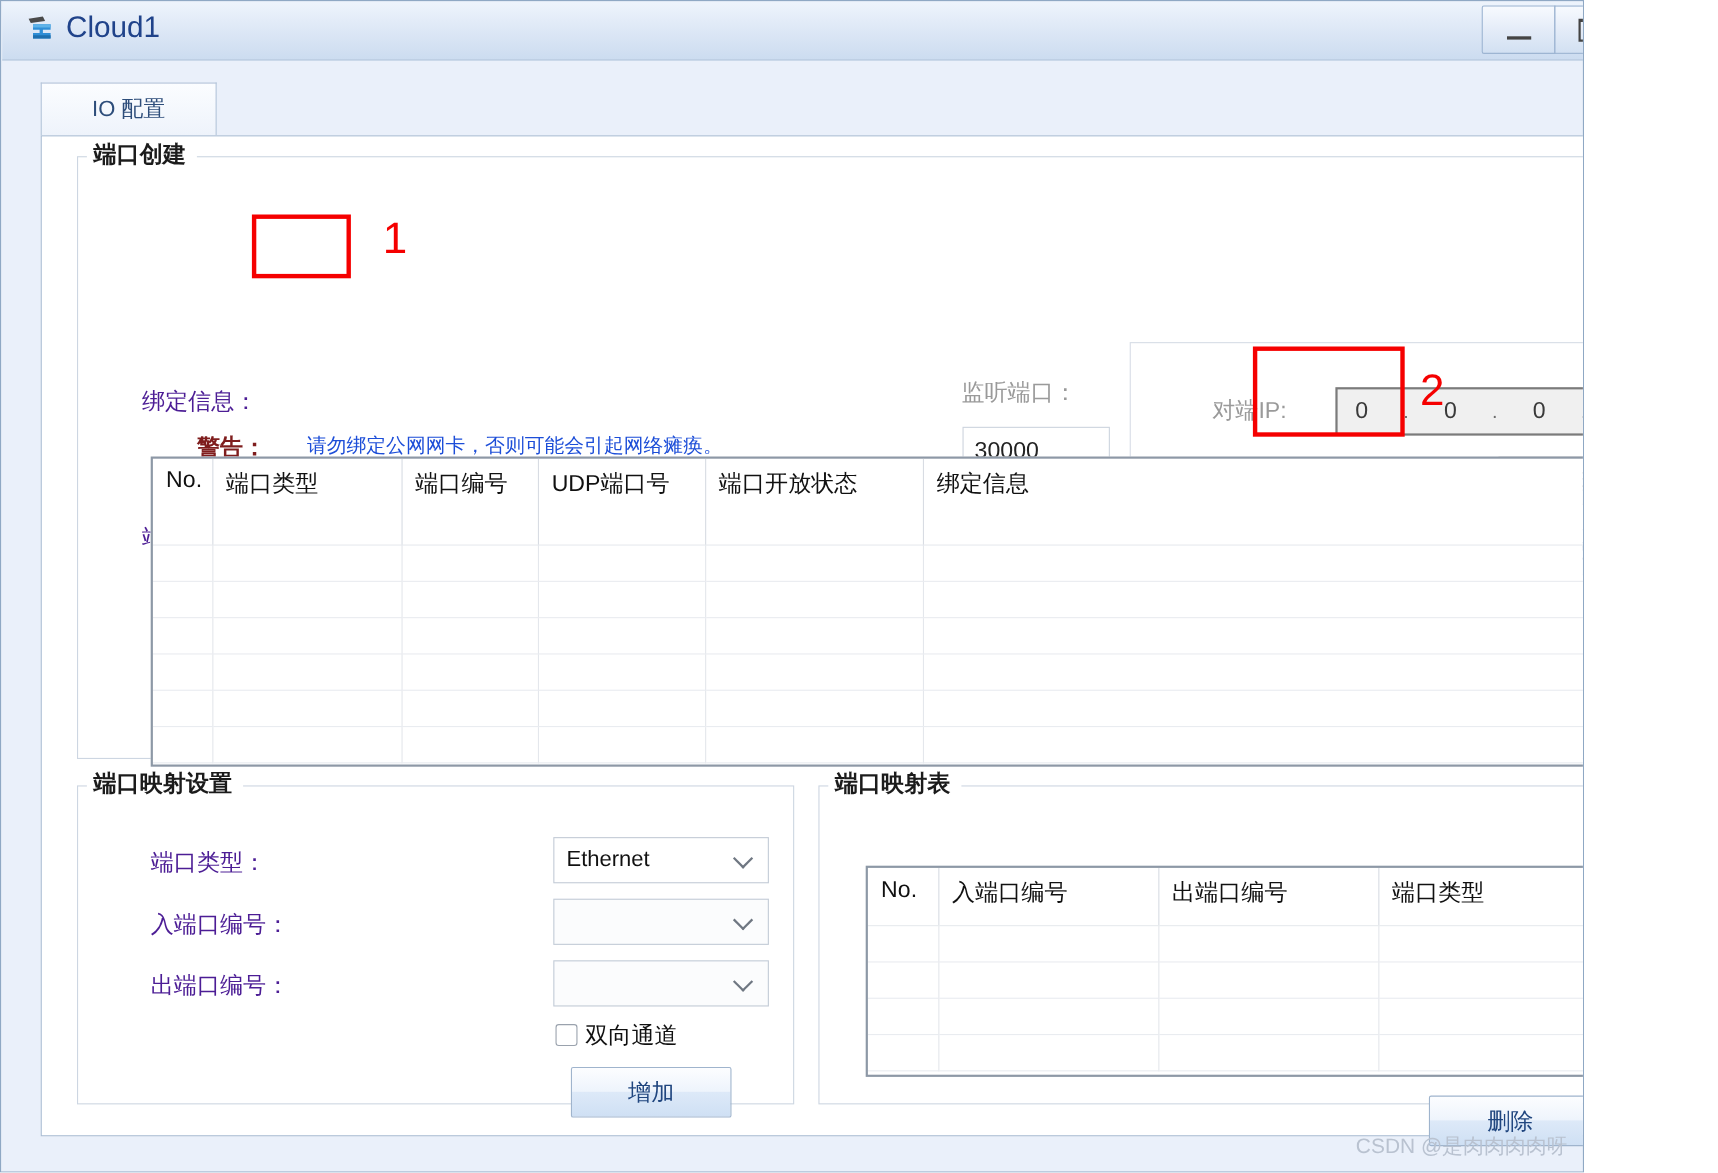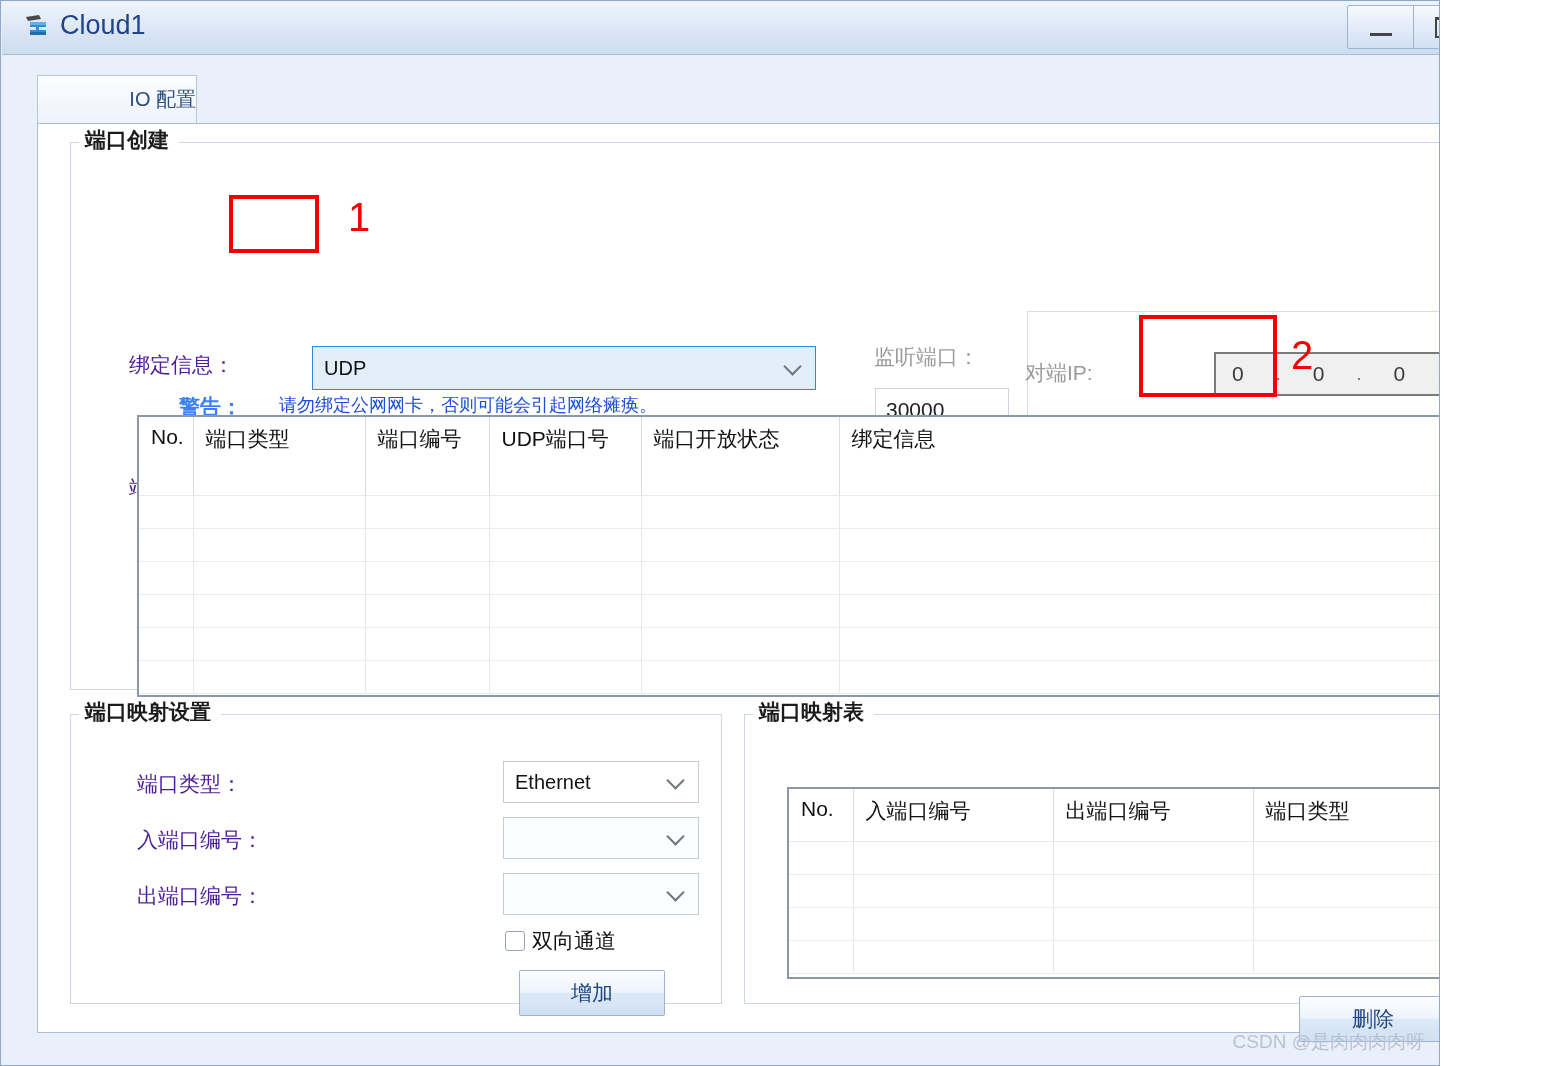--- a/index.html
+++ b/index.html
@@ -70,21 +70,21 @@
   #tabstrip {
     position: absolute;
     left: 36px; top: 74px;
     width: 1490px;
   }
   #tab-io {
     display: inline-block;
     box-sizing: border-box;
     width: 160px; height: 48px;
     line-height: 46px;
-    text-align: right;
+    text-align: center;
     background: linear-gradient(to bottom, #fbfdff 0%, #eef3fb 100%);
     border: 1px solid #b6c6da;
     border-bottom: none;
     font-size: 20px;
     color: #2d4d7a;
   }
   #tab-content {
     position: absolute;
     left: 36px; top: 122px;
     width: 1490px; height: 910px;
@@ -144,21 +144,21 @@
   .lbl-dim {
     position: absolute;
     font-size: 21px;
     color: #9a9a9a;
     white-space: nowrap;
   }
   .warn-label {
     position: absolute;
     font-size: 21px;
     font-weight: bold;
-    color: #3b82f6;
+    color: #7f1d1d;
     white-space: nowrap;
   }
   .warn-text {
     position: absolute;
     font-size: 18px;
     font-weight: normal;
     color: #1d4ed8;
     white-space: nowrap;
   }
 
@@ -390,24 +390,20 @@
   <div id="tabstrip">
     <div id="tab-io">IO 配置</div>
   </div>
 
   <div id="tab-content">
 
     <div class="groupbox" id="gb-port-create">
       <div class="group-title">端口创建</div>
 
       <div class="lbl" style="left:58px; top:208px;">绑定信息：</div>
-      <div class="combo" id="combo-bind">
-        <span class="combo-text">UDP</span>
-        <span class="chev"></span>
-      </div>
 
       <div class="warn-label" style="left:108px; top:250px;">警告：</div>
       <div class="warn-text" style="left:208px; top:250px;">请勿绑定公网网卡，否则可能会引起网络瘫痪。</div>
 
       <div class="lbl" style="left:58px; top:331px;">端口类型：</div>
       <div class="combo" id="combo-porttype">
         <span class="combo-text">Ethernet</span>
         <span class="chev"></span>
       </div>
 
@@ -418,21 +414,21 @@
 
       <div class="lbl-dim" style="left:803px; top:200px;">监听端口：</div>
       <div class="textbox" id="txt-listen-port">
         <span>30000</span>
       </div>
       <div class="lbl-dim" style="left:803px; top:290px;">建议:</div>
       <div class="lbl-dim" style="left:803px; top:318px;">(30000-35000)</div>
 
       <div id="peer-panel"></div>
 
-      <div class="lbl-dim" style="left:954px; top:216px;">对端IP:</div>
+      <div class="lbl-dim" style="left:1031px; top:216px;">对端IP:</div>
       <div id="ip-field">
         <span>0</span>
         <span class="dot">.</span>
         <span>0</span>
         <span class="dot">.</span>
         <span>0</span>
         <span class="dot">.</span>
         <span>0</span>
       </div>
 

